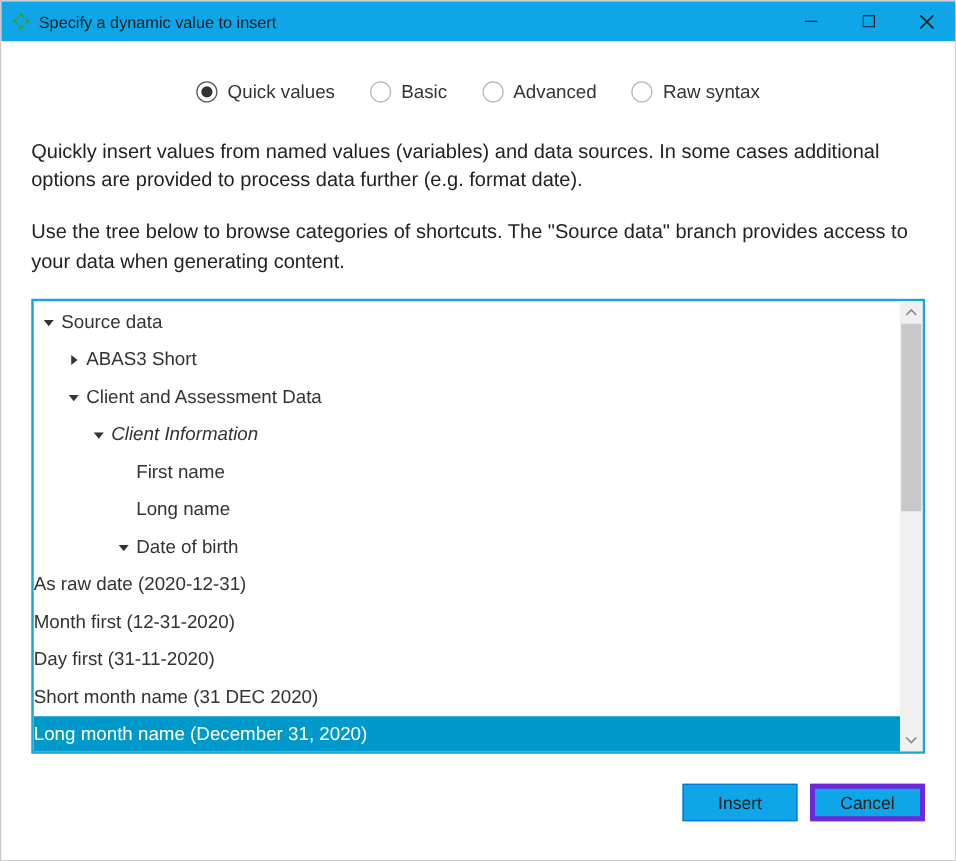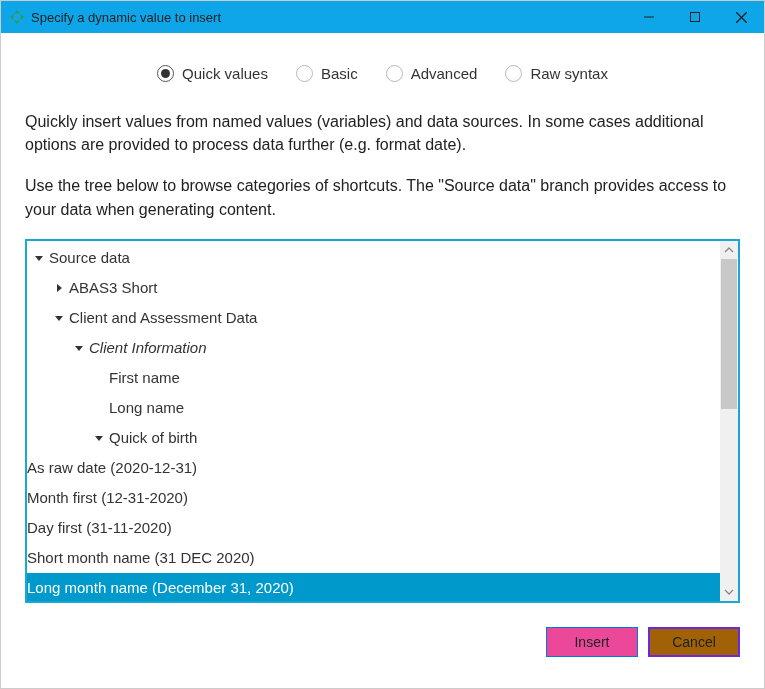--- a/index.html
+++ b/index.html
@@ -155,32 +155,32 @@
   
   .footer {
     display: flex;
     justify-content: flex-end;
     gap: 10px;
     padding: 16px 24px 20px 24px;
   }
   .btn {
     min-width: 92px;
     height: 30px;
-    border: 2px solid #6d28d9;
-    background: #a16207;
+    border: 4px solid #6d28d9;
+    background: #0ea5e9;
     font-size: 14px;
     color: #222;
     display: flex;
     align-items: center;
     justify-content: center;
     cursor: pointer;
   }
   .btn.primary {
     border: 1px solid #0078d7;
-    background: #ec4899;
+    background: #0ea5e9;
   }
 </style>
 </head>
 <body>
 
 <div class="titlebar">
   <span class="app-icon">
     <svg width="16" height="16" viewBox="0 0 16 16">
       <path d="M8 1 L11 5 L8 4 L5 5 Z" fill="#3a9a3a"></path>
       <path d="M8 15 L5 11 L8 12 L11 11 Z" fill="#3a9a3a"></path>
@@ -274,21 +274,21 @@
         <div class="tree-row indent-3 leaf">
           <span class="disclosure" style="width: 0px; margin-right: 0px;"></span>
           <span>Long name</span>
         </div>
         <div class="tree-row indent-3">
           <span class="disclosure">
             <svg width="10" height="10" viewBox="0 0 10 10">
               <path d="M1 3 L5 8 L9 3 Z" fill="currentColor"></path>
             </svg>
           </span>
-          <span>Quick of birth</span>
+          <span>Date of birth</span>
         </div>
         <div class="tree-row indent-4">
           <span class="disclosure" style="width: 0px; margin-right: 0px;"></span>
           <span>As raw date (2020-12-31)</span>
         </div>
         <div class="tree-row indent-4">
           <span class="disclosure" style="width: 0px; margin-right: 0px;"></span>
           <span>Month first (12-31-2020)</span>
         </div>
         <div class="tree-row indent-4">

